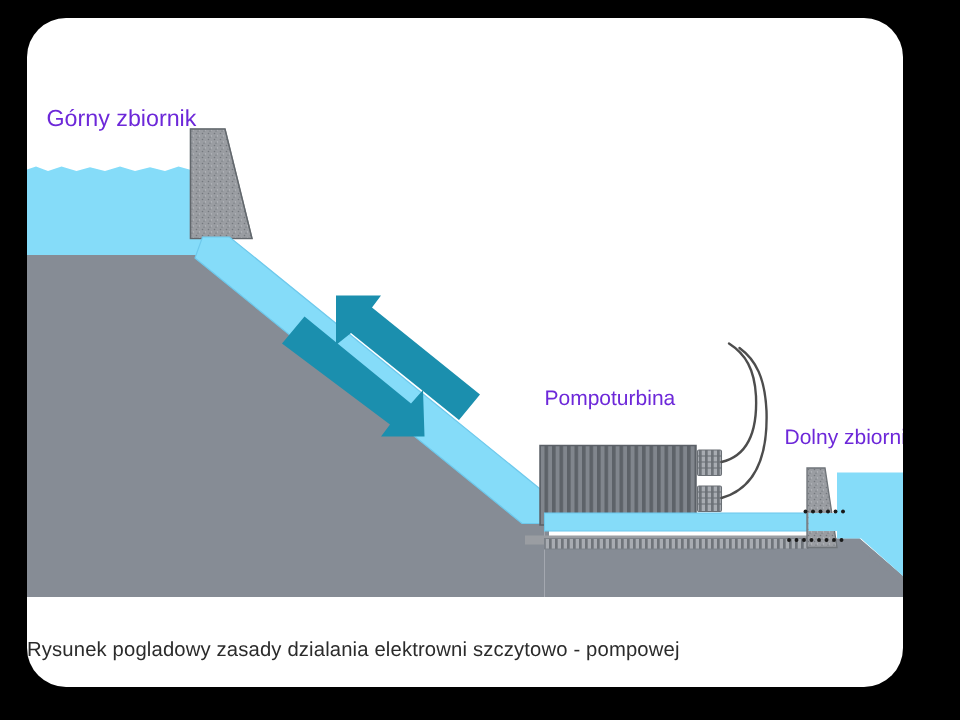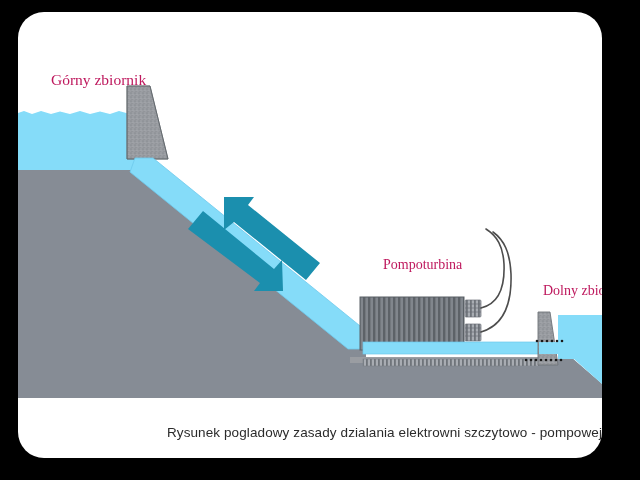--- a/index.html
+++ b/index.html
@@ -33,25 +33,24 @@
   #diagram {
     position: absolute;
     left: 0;
     top: 0;
     width: 584px;
     height: 446px;
     display: block;
   }
   .lbl {
     position: absolute;
-    color: #be185d;
-    font-family: Liberation Serif, serif;
+    color: #6d28d9;
+    font-family: Liberation Sans, sans-serif;
     white-space: nowrap;
     line-height: 1;
-    margin-left: 20px;
   }
   #label-upper {
     left: 13px;
     top: 60px;
     font-size: 15.5px;
   }
   #label-turbine {
     left: 345px;
     top: 246px;
     font-size: 14px;
@@ -59,21 +58,21 @@
   #label-lower {
     left: 505px;
     top: 272px;
     font-size: 14px;
   }
   #caption {
     position: absolute;
     left: 0;
     top: 413px;
     width: 584px;
-    text-align: right;
+    text-align: left;
     font-size: 13.5px;
     color: #2b2b2b;
     letter-spacing: 0.1px;
   }
   #rule {
     position: absolute;
     left: 30px;
     top: 402px;
     width: 524px;
     height: 1px;

